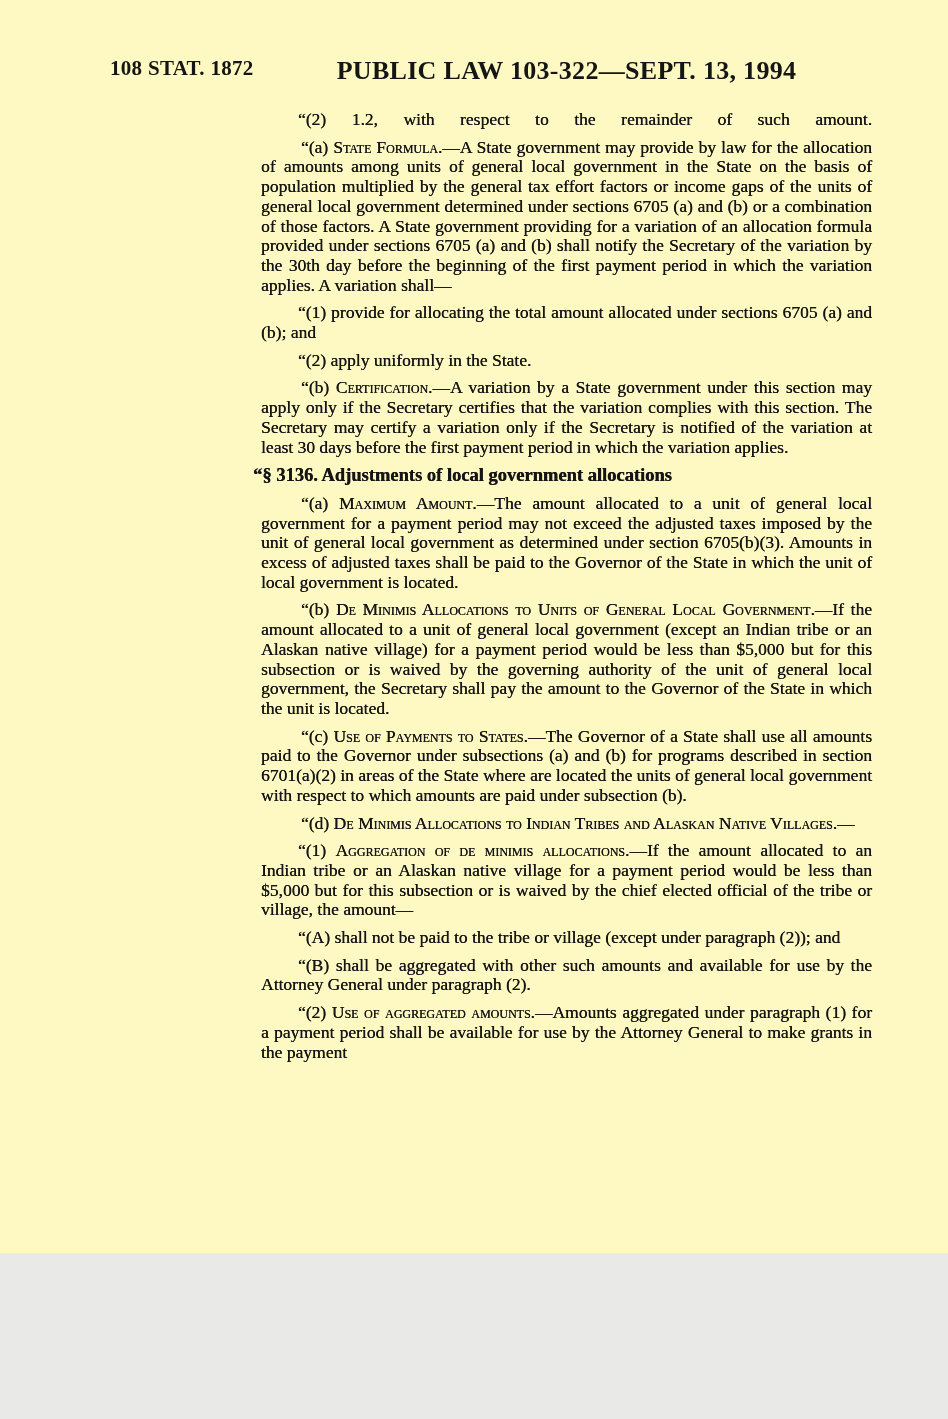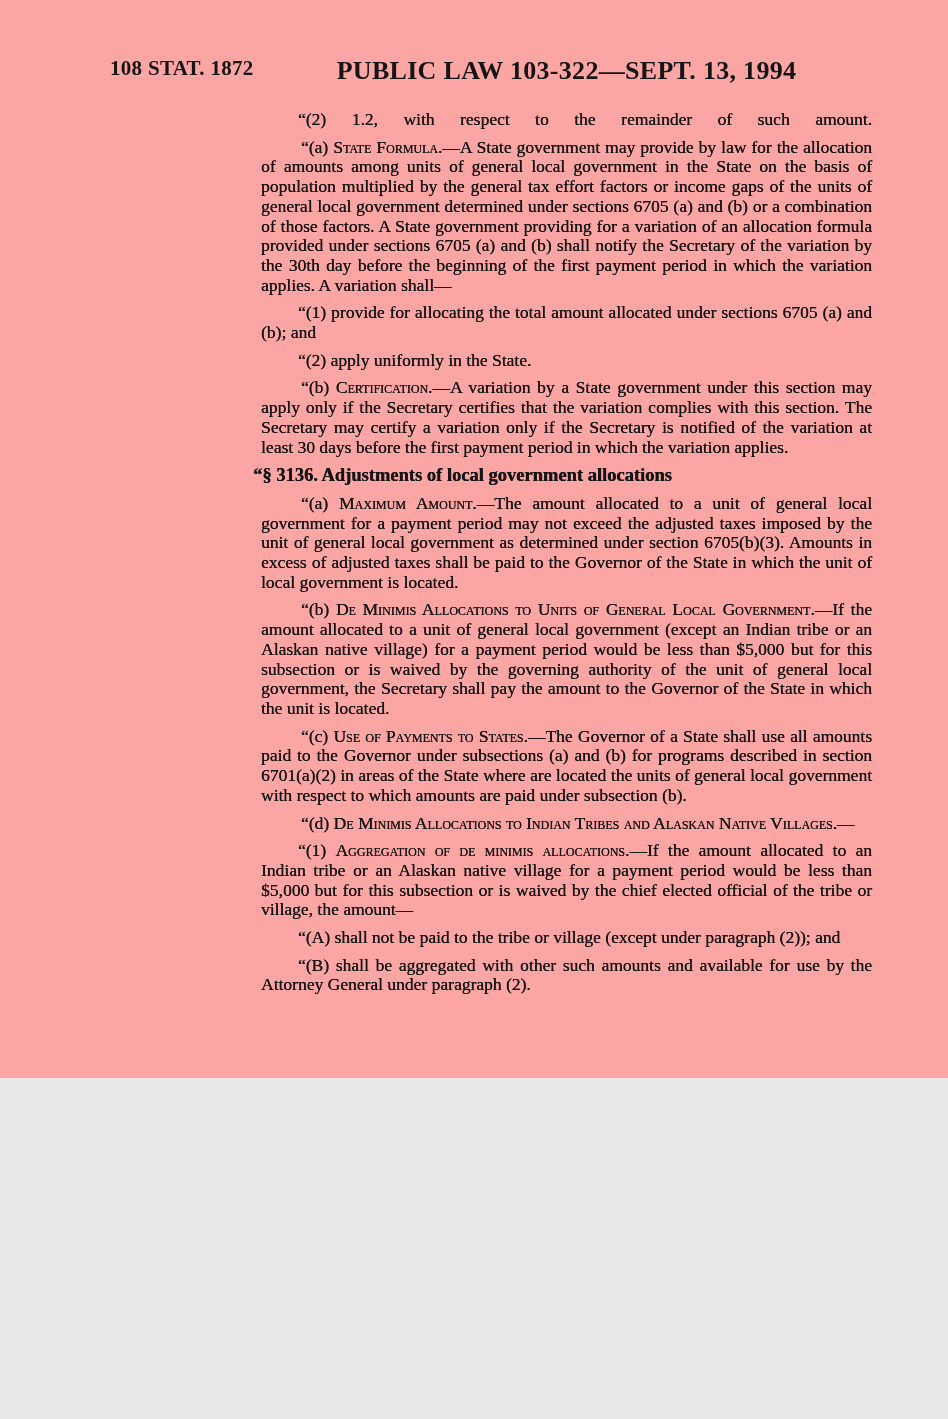--- a/index.html
+++ b/index.html
@@ -4,23 +4,23 @@
 <style>
   * { box-sizing: border-box; }
   html, body { margin: 0; padding: 0; }
   body {
     background: #e9e9e7;
     font-family: "Liberation Serif", serif;
   }
   .page {
     position: relative;
     width: 948px;
-    height: 1078px;
+    height: 1253px;
     margin: 0 auto;
-    background: #fca5a5;
+    background: #fef9c3;
     color: #151515;
     overflow: hidden;
   }
   .page-header { position: absolute; top: 56px; left: 0; right: 0; height: 28px; }
   .stat-number {
     position: absolute; left: 110px; top: 0;
     font-size: 21px; font-weight: 700; letter-spacing: 0.3px;
     white-space: nowrap;
   }
   .law-title {
@@ -68,14 +68,15 @@
       <p class="list1"><span class="">“(2) apply uniformly in the State.</span></p>
       <p class="para"><span class="">“(b) </span><span class="smallcaps">Certification</span><span class="">.—A variation by a State government under this section may apply only if the Secretary certifies that the variation complies with this section. The Secretary may certify a variation only if the Secretary is notified of the variation at least 30 days before the first payment period in which the variation applies.</span></p>
       <p class="heading"><span class="">“§ 3136. Adjustments of local government allocations</span></p>
       <p class="para"><span class="">“(a) </span><span class="smallcaps">Maximum Amount</span><span class="">.—The amount allocated to a unit of general local government for a payment period may not exceed the adjusted taxes imposed by the unit of general local government as determined under section 6705(b)(3). Amounts in excess of adjusted taxes shall be paid to the Governor of the State in which the unit of local government is located.</span></p>
       <p class="para"><span class="">“(b) </span><span class="smallcaps">De Minimis Allocations to Units of General Local Government</span><span class="">.—If the amount allocated to a unit of general local government (except an Indian tribe or an Alaskan native village) for a payment period would be less than $5,000 but for this subsection or is waived by the governing authority of the unit of general local government, the Secretary shall pay the amount to the Governor of the State in which the unit is located.</span></p>
       <p class="para"><span class="">“(c) </span><span class="smallcaps">Use of Payments to States</span><span class="">.—The Governor of a State shall use all amounts paid to the Governor under subsections (a) and (b) for programs described in section 6701(a)(2) in areas of the State where are located the units of general local government with respect to which amounts are paid under subsection (b).</span></p>
       <p class="para"><span class="">“(d) </span><span class="smallcaps">De Minimis Allocations to Indian Tribes and Alaskan Native Villages</span><span class="">.—</span></p>
       <p class="list1"><span class="">“(1) </span><span class="smallcaps">Aggregation of de minimis allocations</span><span class="">.—If the amount allocated to an Indian tribe or an Alaskan native village for a payment period would be less than $5,000 but for this subsection or is waived by the chief elected official of the tribe or village, the amount—</span></p>
       <p class="list2"><span class="">“(A) shall not be paid to the tribe or village (except under paragraph (2)); and</span></p>
       <p class="list2"><span class="">“(B) shall be aggregated with other such amounts and available for use by the Attorney General under paragraph (2).</span></p>
+      <p class="list1"><span class="">“(2) </span><span class="smallcaps">Use of aggregated amounts</span><span class="">.—Amounts aggregated under paragraph (1) for a payment period shall be available for use by the Attorney General to make grants in the payment</span></p>
     </main>
 </div>
 
 </body></html>

